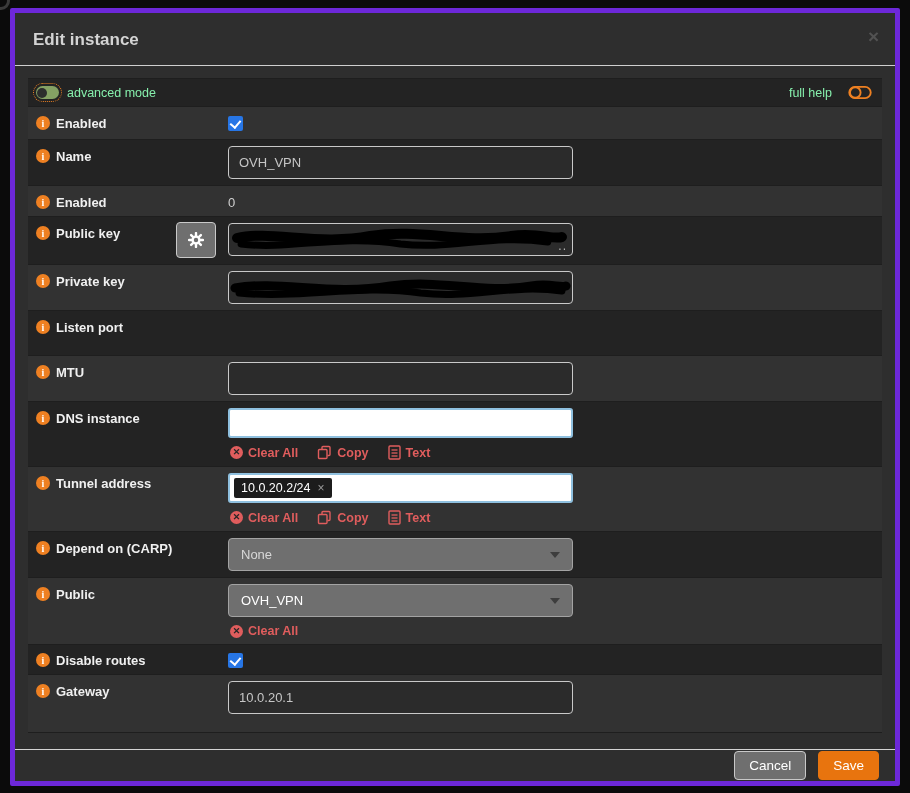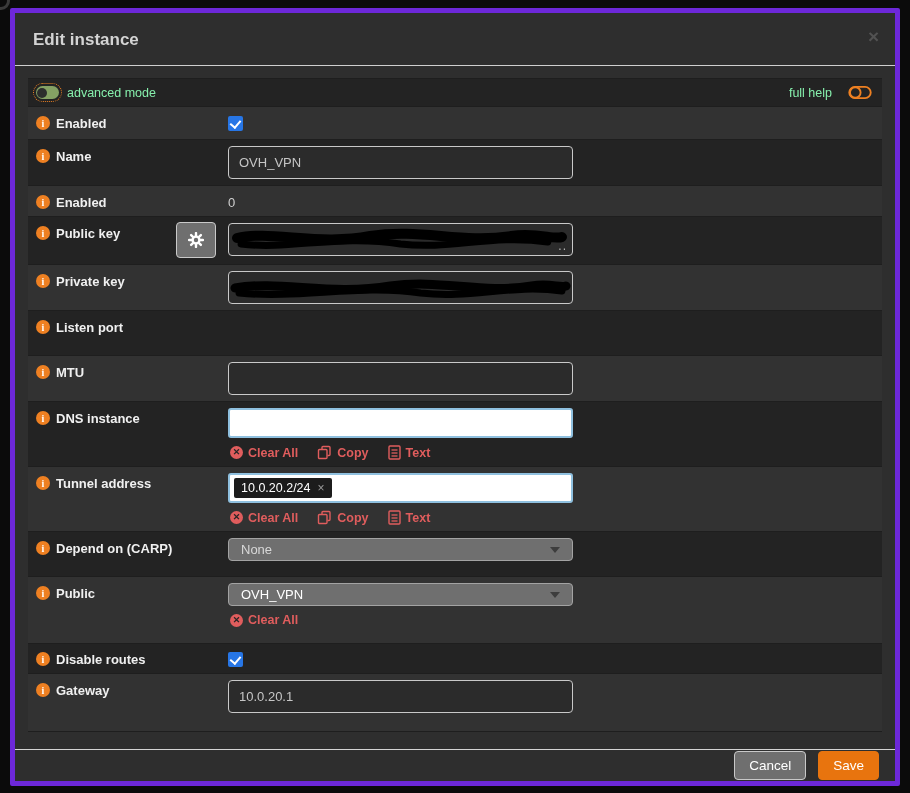--- a/index.html
+++ b/index.html
@@ -81,21 +81,21 @@
                 align-items:center; gap:7px; }
   .token-x { color:#9a9a9a; font-size:12px; cursor:pointer; line-height:1; }
 
   .token-links { display:flex; gap:19px; margin-top:7px; margin-left:2px; }
   .tok-link { display:inline-flex; align-items:center; gap:5px; color:#e05d5d;
               font-size:12.5px; font-weight:600; cursor:pointer; }
   .clear-circle { width:13px; height:13px; border-radius:50%; background:#e05d5d;
                   color:#262626; font-size:9px; font-weight:700; display:inline-flex;
                   align-items:center; justify-content:center; line-height:1; }
 
-  .select-box { width:345px; height:23px; background:#6f6f6f;
+  .select-box { width:345px; height:33px; background:#6f6f6f;
                 border:1px solid #a3a3a3; border-radius:4px; display:flex;
                 align-items:center; padding:0 12px; cursor:pointer; }
   .select-text { color:#ffffff; font-size:13px; flex:1; }
   .select-text.muted { color:#d8d8d8; }
   .select-caret { width:0; height:0; border-left:5px solid transparent;
                   border-right:5px solid transparent; border-top:6px solid #3d3d3d; }
 
   
   .h33{min-height:33px}.h45{min-height:45px}.h29{min-height:29px}
   .h62{min-height:62px}.h64{min-height:64px}.h67{min-height:67px}

